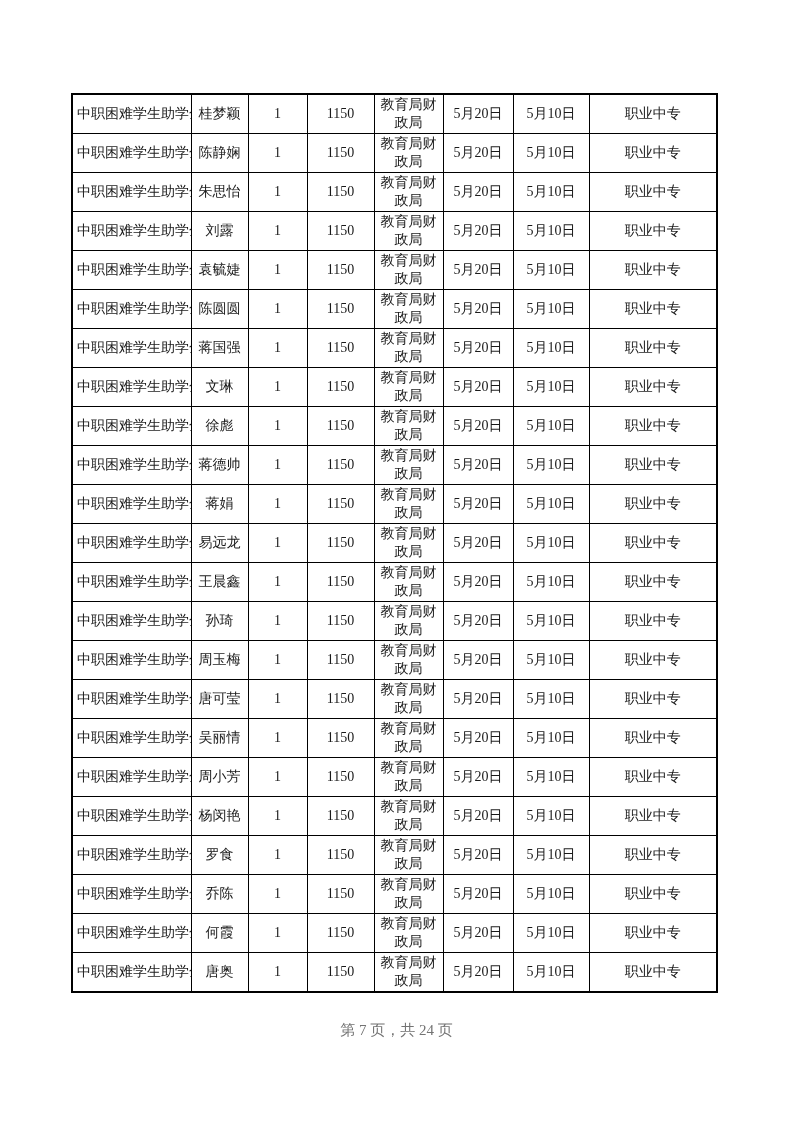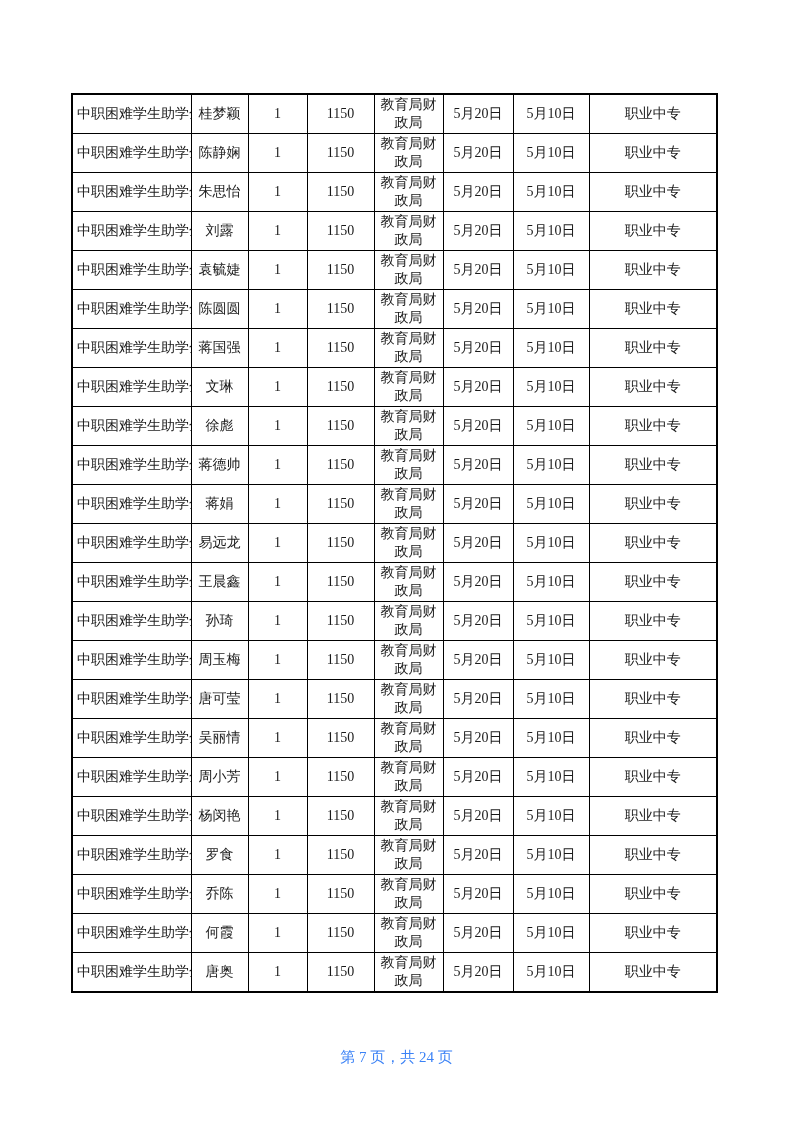--- a/index.html
+++ b/index.html
@@ -43,25 +43,25 @@
     overflow: hidden;
   }
   
   table.grid td.c4 {
     padding: 0 2px;
     word-break: break-all;
   }
   .footer {
     position: absolute;
     left: 0;
-    top: 1048px;
+    top: 1021px;
     width: 100%;
     text-align: center;
     font-size: 15px;
-    color: #3b82f6;
+    color: #737373;
   }
 </style>
 </head>
 <body>
 
 <div class="page">
 
   <table class="grid">
     <colgroup>
       <col style="width:119px">

